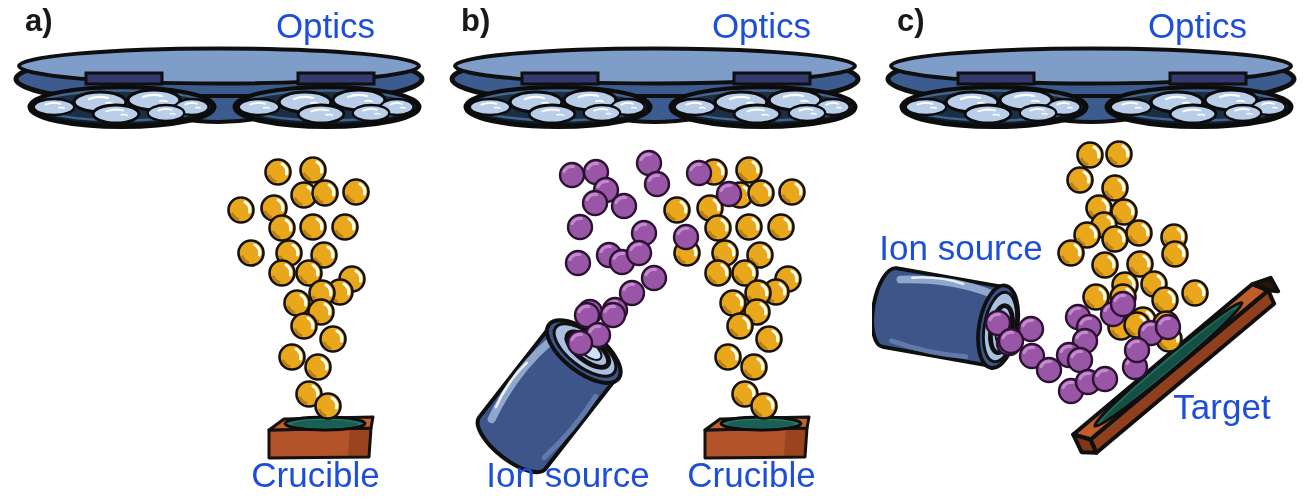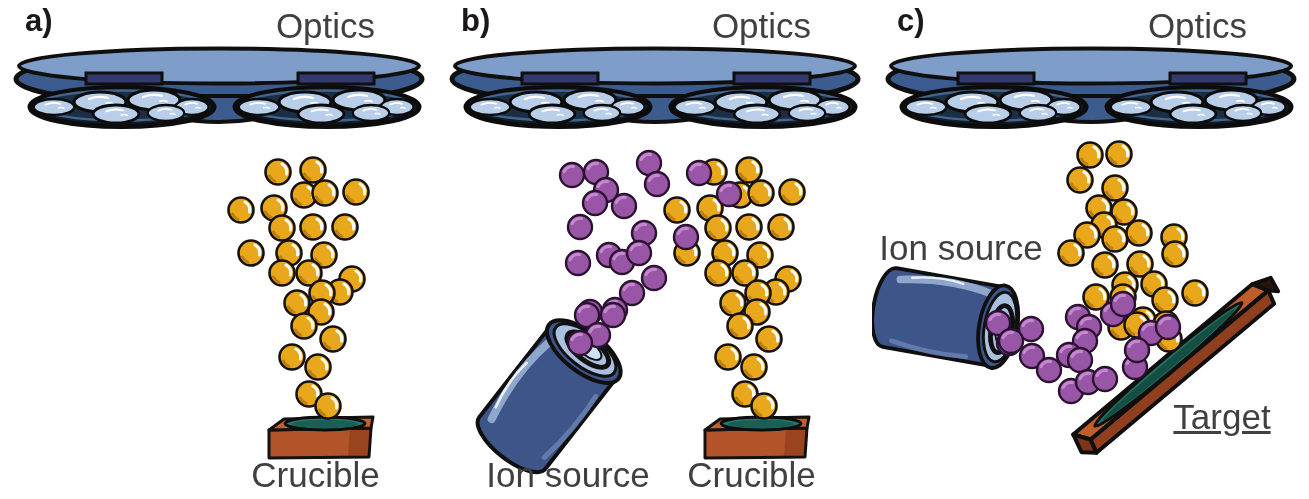--- a/index.html
+++ b/index.html
@@ -10,28 +10,28 @@
   .panel{position:absolute;top:0;height:499px;width:436px;}
   #panel-a{left:0;}
   #panel-b{left:436px;}
   #panel-c{left:872px;width:437px;}
   .scene{position:absolute;left:0;top:0;}
   .letter{
     position:absolute;left:25px;top:3px;
     font-size:31px;font-weight:700;color:#1a1819;
   }
   .lbl{
-    position:absolute;font-size:35px;font-weight:400;color:#404040;
+    position:absolute;font-size:35px;font-weight:400;color:#1d4ed8;
     text-align:center;line-height:1.1;white-space:nowrap;
   }
   .lbl-optics{left:238px;top:7px;width:175px;}
   .lbl-crucible{left:238px;top:456px;width:155px;}
   .lbl-ion-b{left:42px;top:456px;width:180px;}
   .lbl-ion-c{left:3px;top:229px;width:172px;}
-  .lbl-target-c{left:280px;top:398px;width:140px;text-decoration:underline;}
+  .lbl-target-c{left:280px;top:388px;width:140px;}
 </style>
 </head>
 <body>
 
 <svg width="0" height="0" style="position:absolute" aria-hidden="true">
   <defs>
     <g id="lens">
       <ellipse rx="26" ry="10" fill="#B9CFE9" stroke="#0C0C0C" stroke-width="3.2"></ellipse>
       <path d="M-11,-3 Q-2,-6.5 8,-4" fill="none" stroke="#FFFFFF" stroke-width="2.2" stroke-linecap="round"></path>
       <path d="M6,1 Q10,0 13,1.5" fill="none" stroke="#FFFFFF" stroke-width="1.8" stroke-linecap="round"></path>

